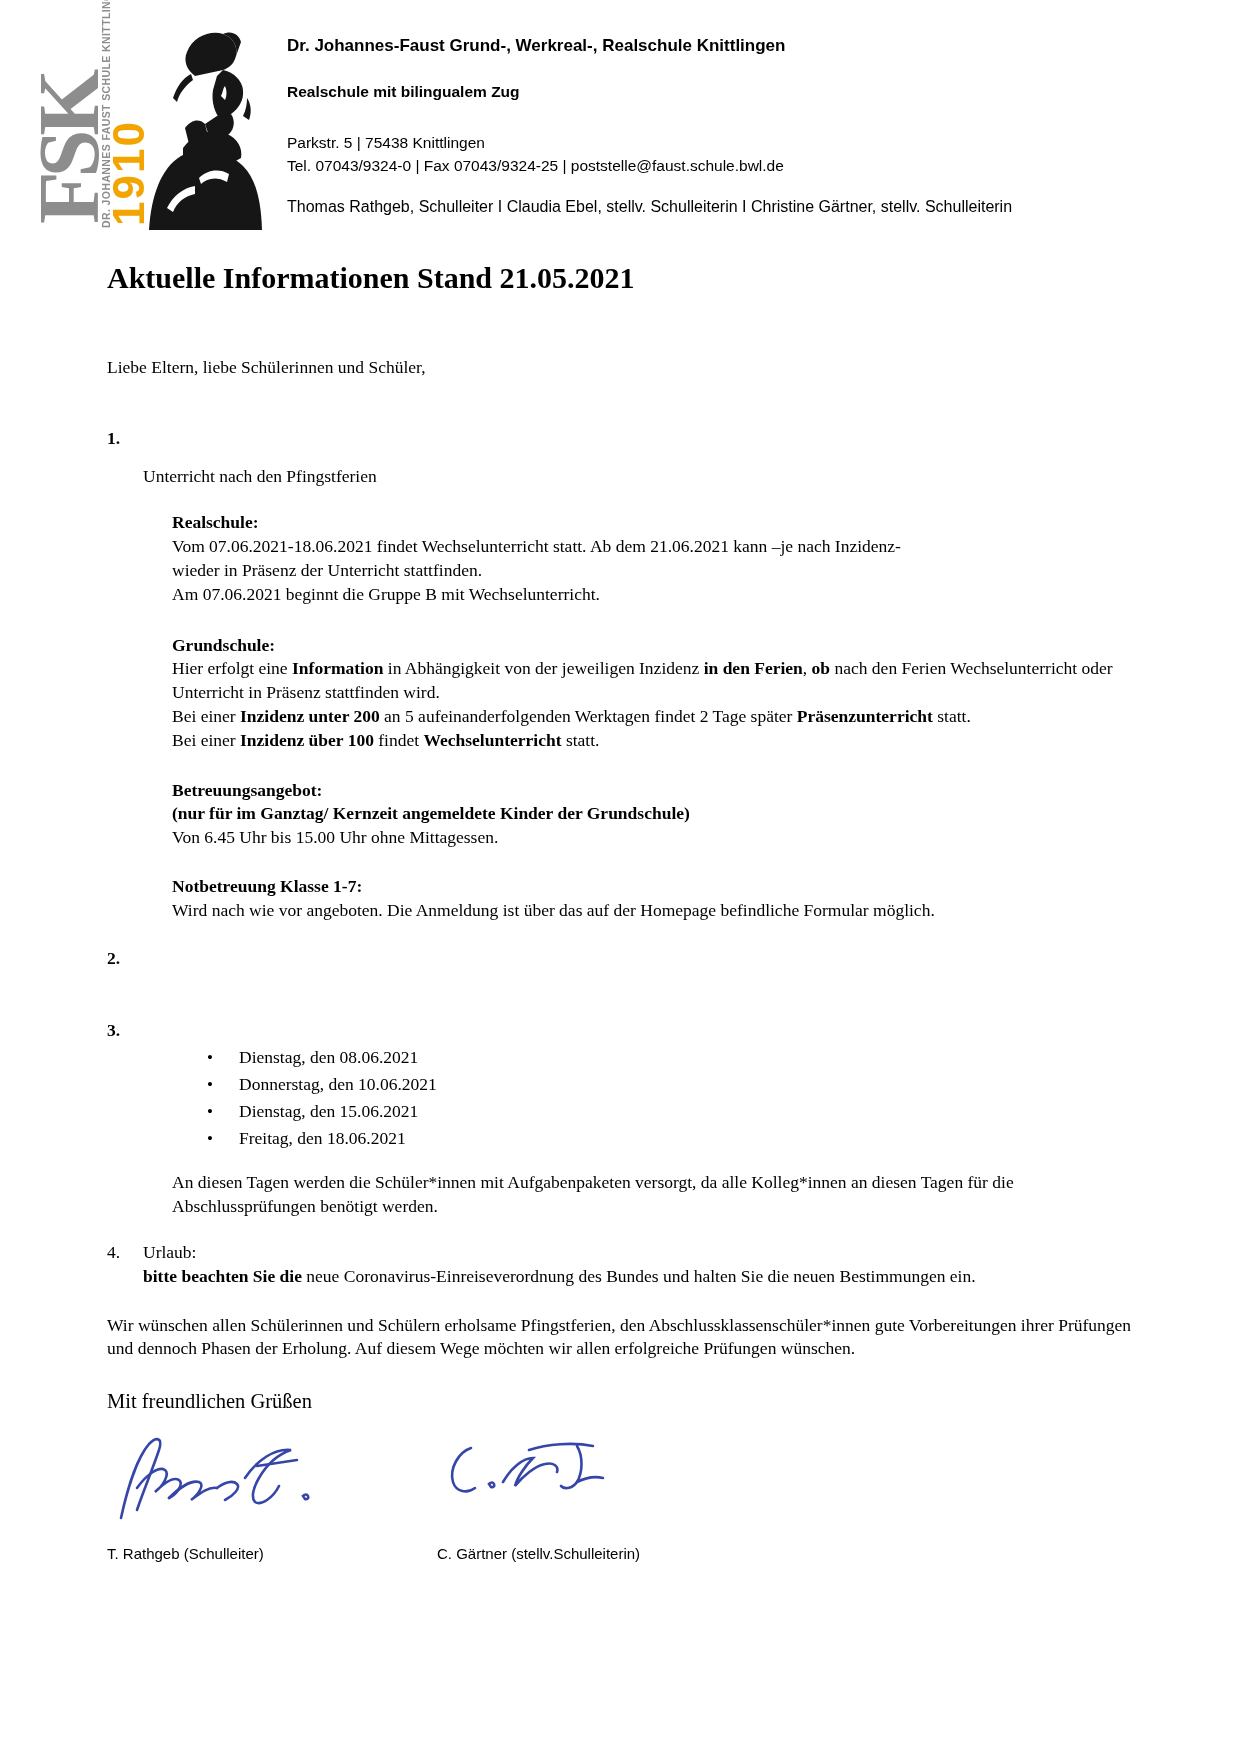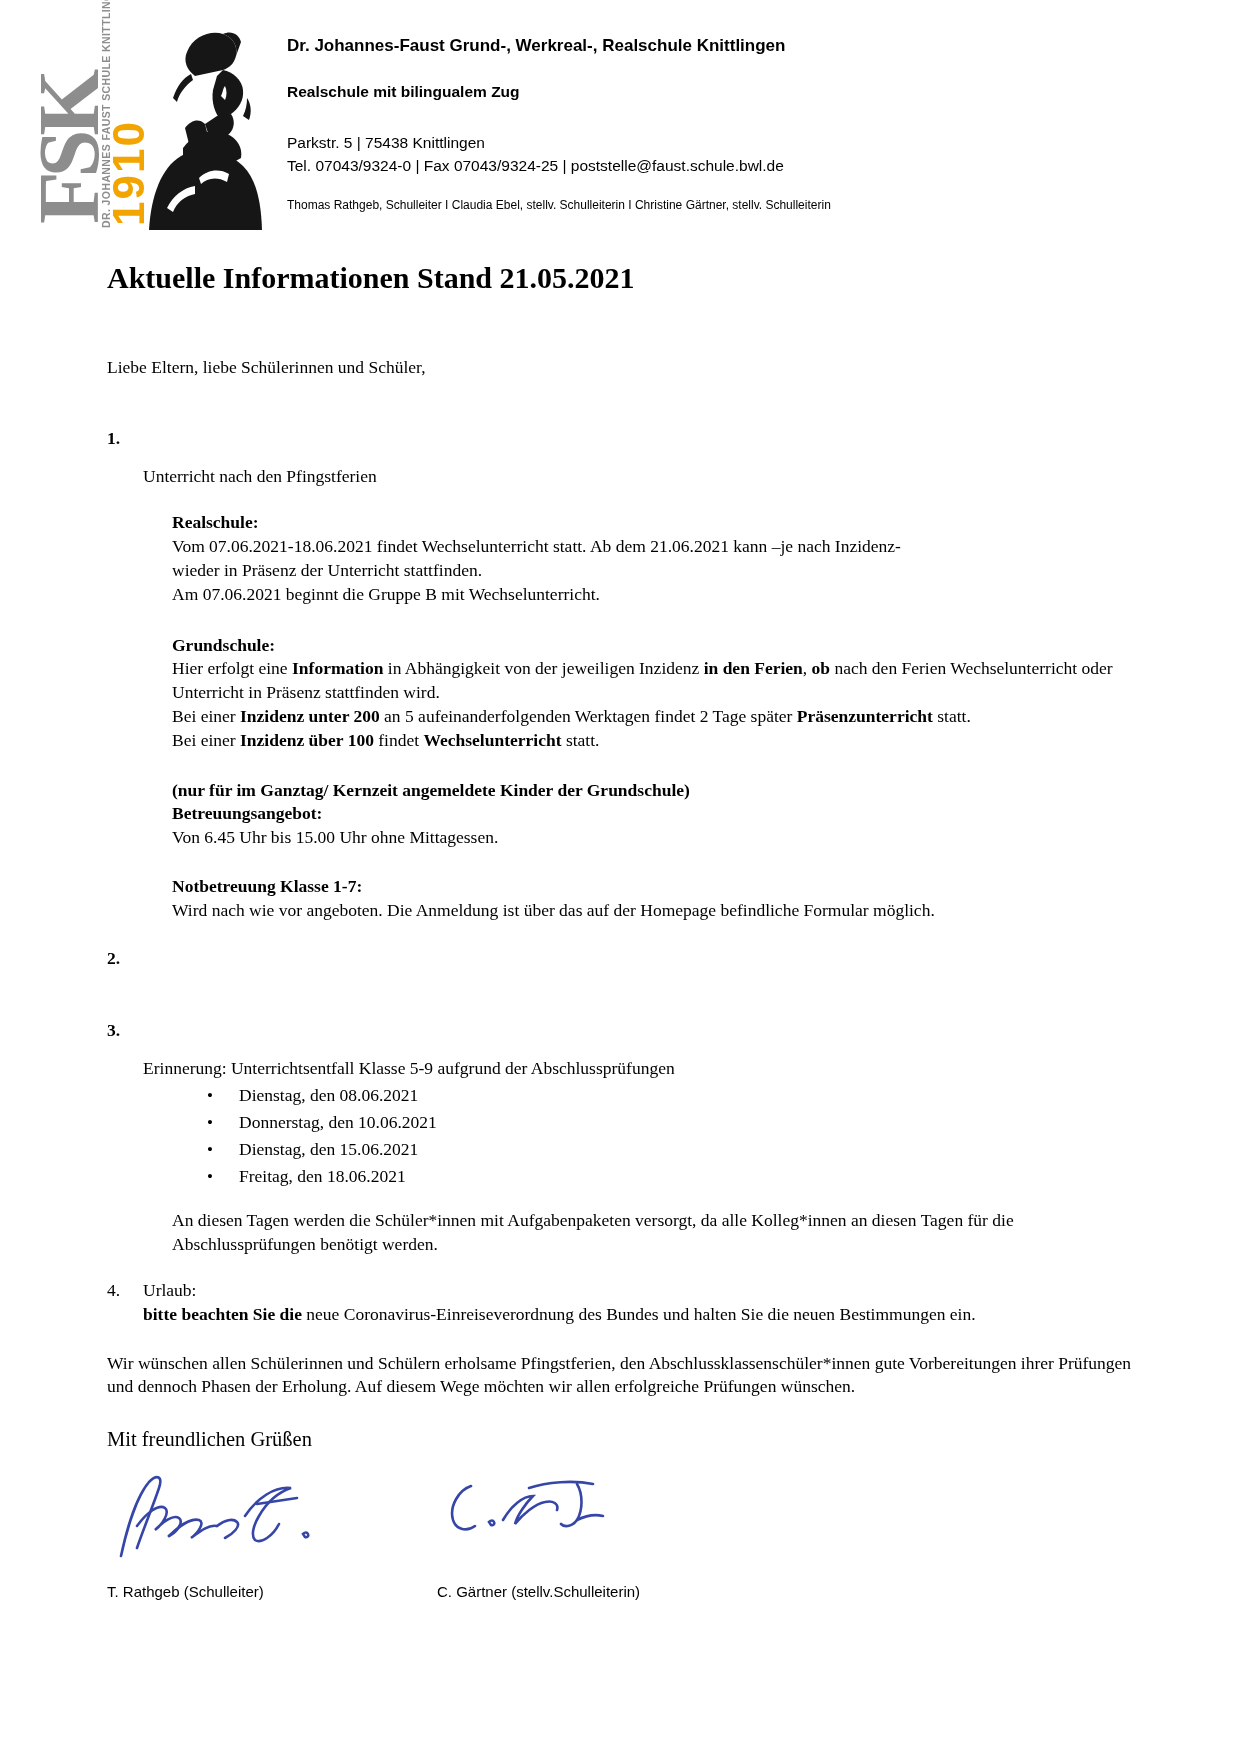--- a/index.html
+++ b/index.html
@@ -32,21 +32,21 @@
     font-family:"Liberation Sans",sans-serif;font-weight:bold;
     font-size:44px;line-height:0.85;letter-spacing:2px;
     margin-left:-2px;padding-top:4px;
   }
   .logo-sketch{flex:0 0 auto;margin-left:-4px;}
   .head-text{margin-left:32px;padding-top:8px;font-family:"Liberation Sans",sans-serif;}
   .school-name{font-size:17px;font-weight:bold;}
   .school-sub{font-size:15.5px;font-weight:bold;margin-top:27px;}
   .school-addr{font-size:15.5px;margin-top:30px;line-height:23px;}
   .school-contact{font-size:15.5px;line-height:23px;}
-  .school-staff{font-size:12px;margin-top:21px;}
+  .school-staff{font-size:16px;margin-top:21px;}
   
   .body{position:absolute;top:237px;left:107px;width:1028px;font-size:17.5px;line-height:1.36;}
   .dateline{text-align:right;padding-right:48px;}
   .doc-title{font-size:30px;font-weight:bold;margin-top:21px;}
   .salutation{margin-top:57px;}
   .intro{margin-top:25px;}
   .num-item{display:flex;margin-top:0;}
   .num{flex:0 0 36px;font-weight:bold;}
   .num.plain{font-weight:normal;}
   .num-title{font-weight:normal;margin-top:38px;}
@@ -137,37 +137,36 @@
     </div>
 
     <div class="sub" style="margin-top:27px">
       <div class="h-block">Grundschule:</div>
       <div><span>Hier erfolgt eine </span><span class="b">Information</span><span> in Abhängigkeit von der jeweiligen Inzidenz </span><span class="b">in den Ferien</span><span>, </span><span class="b">ob</span><span> nach den Ferien Wechselunterricht oder Unterricht in Präsenz stattfinden wird.</span></div>
       <div><span>Bei einer </span><span class="b">Inzidenz unter 200</span><span> an 5 aufeinanderfolgenden Werktagen findet 2 Tage später </span><span class="b">Präsenzunterricht</span><span> statt.</span></div>
       <div><span>Bei einer </span><span class="b">Inzidenz über 100</span><span> findet </span><span class="b">Wechselunterricht</span><span> statt.</span></div>
     </div>
 
     <div class="sub" style="margin-top:26px">
+      <div class="h-block">Betreuungsangebot:</div>
       <div class="h-block">(nur für im Ganztag/ Kernzeit angemeldete Kinder der Grundschule)</div>
-      <div class="h-block">Betreuungsangebot:</div>
       <div>Von 6.45 Uhr bis 15.00 Uhr ohne Mittagessen.</div>
     </div>
 
     <div class="sub" style="margin-top:25px">
       <div class="h-block">Notbetreuung Klasse 1-7:</div>
       <div>Wird nach wie vor angeboten. Die Anmeldung ist über das auf der Homepage befindliche Formular möglich.</div>
     </div>
 
     <div class="num-item item2">
       <span class="num">2.</span>
     </div>
 
     <div class="num-item item3">
       <span class="num">3.</span>
-      <span class="num-title">Erinnerung: Unterrichtsentfall Klasse 5-9 aufgrund der Abschlussprüfungen</span>
     </div>
     <div class="bullets">
       <div class="bullet-row">
         <span class="bullet-glyph">•</span>
         <span>Dienstag, den 08.06.2021</span>
       </div>
       <div class="bullet-row">
         <span class="bullet-glyph">•</span>
         <span>Donnerstag, den 10.06.2021</span>
       </div>

